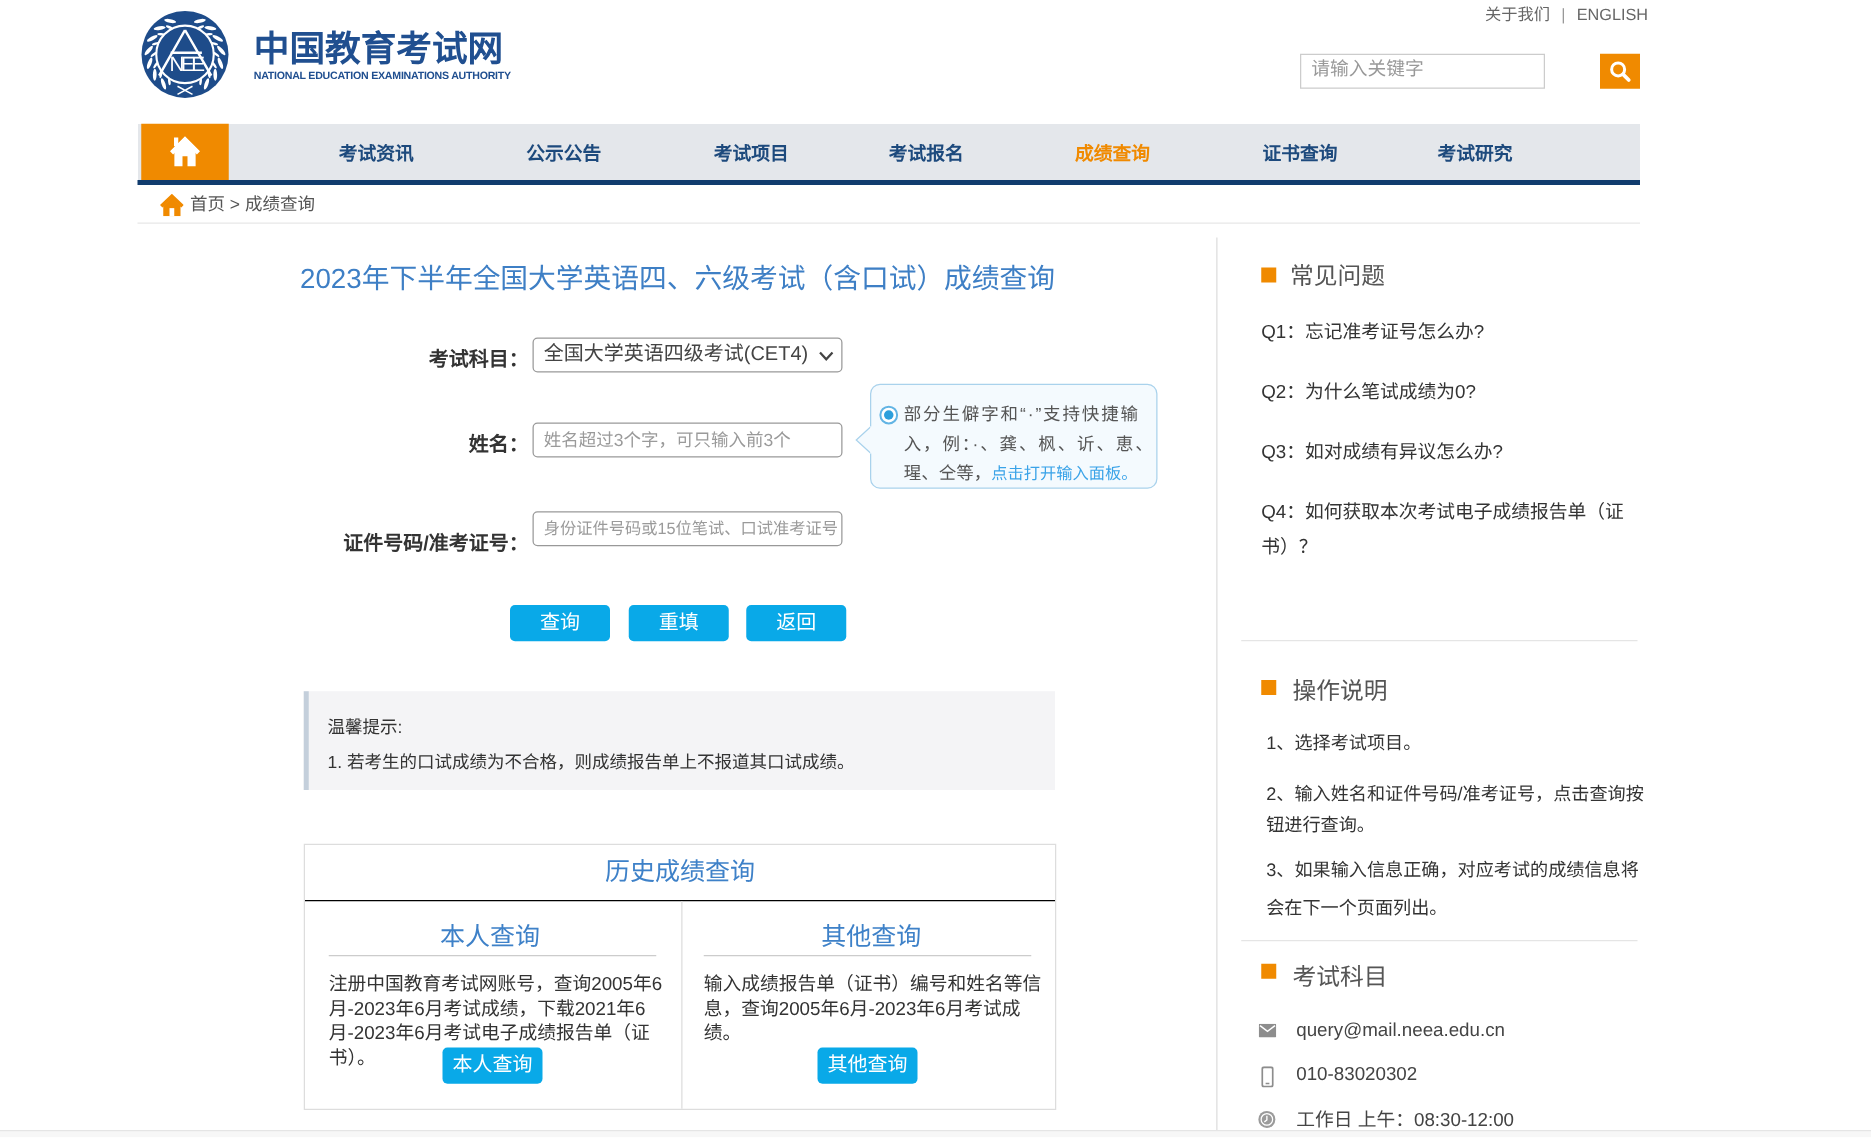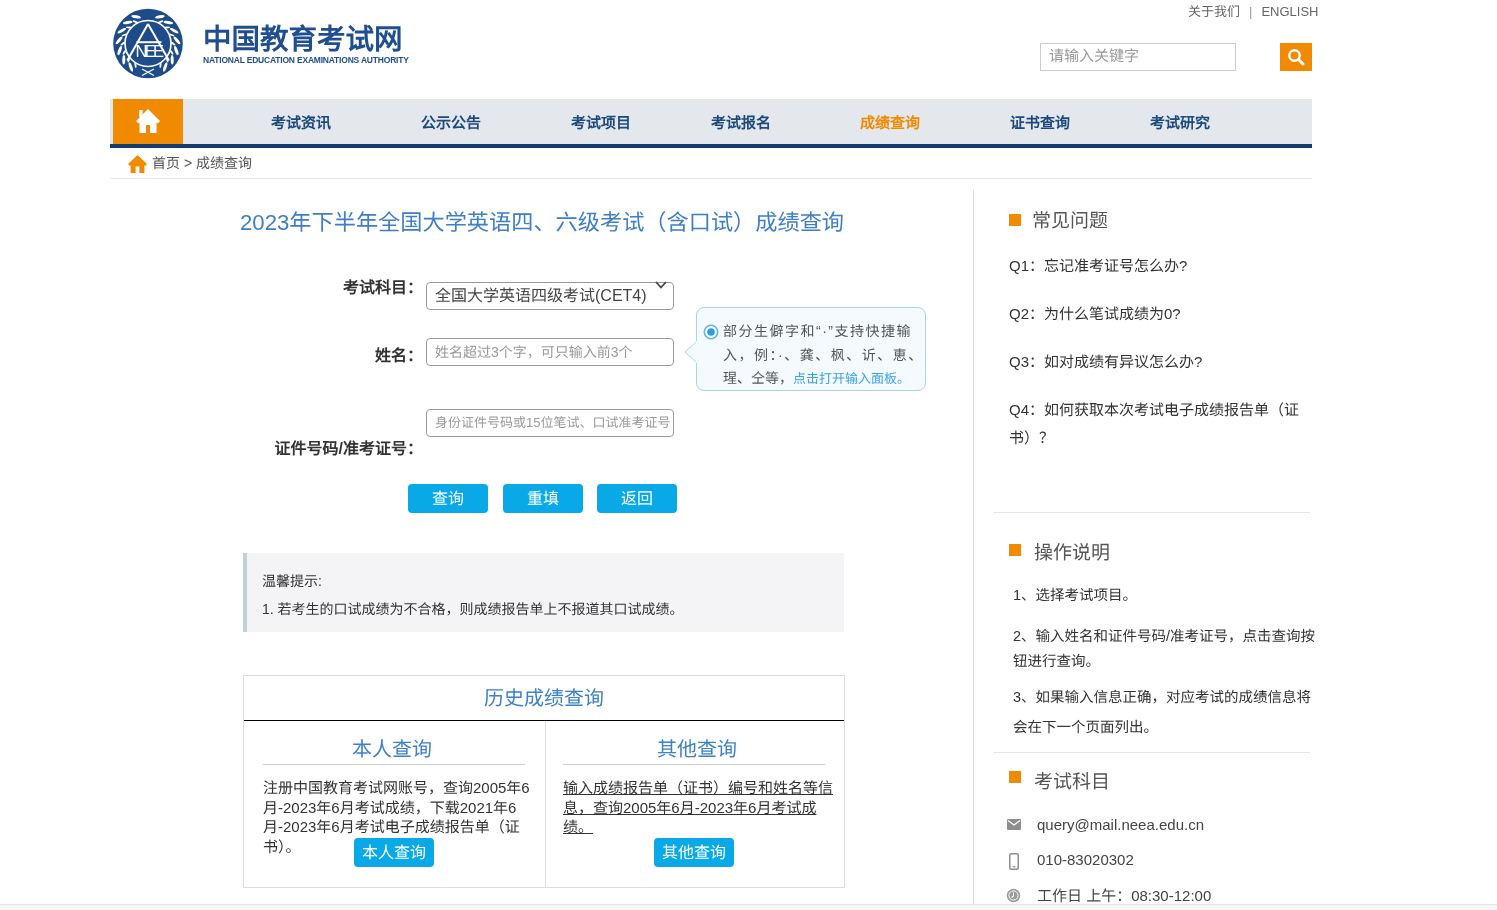--- a/index.html
+++ b/index.html
@@ -138,29 +138,29 @@
       <path d="M9.5 0 L19 9 L17 11 L9.5 4 L2 11 L0 9 Z" fill="#f08a00"></path>
       <path d="M2.6 9.8 L9.5 3.4 L16.4 9.8 L16.4 18 L2.6 18 Z" fill="#f08a00"></path>
       <rect x="7.6" y="11.5" width="3.8" height="6.5" fill="#fff"></rect>
     </svg>
   <div class="abs crumbtxt">首页 &gt; 成绩查询</div>
   <div class="abs crumbline"></div>
 
   <div class="abs pagetitle">2023年下半年全国大学英语四、六级考试（含口试）成绩查询</div>
 
   <div class="abs flabel" style="left:217px; top:274px;">考试科目：</div>
-  <div class="abs fbox" style="top:270px;margin-top:12px;">全国大学英语四级考试(CET4)</div>
+  <div class="abs fbox" style="top:270px;">全国大学英语四级考试(CET4)</div>
   <svg class="abs" style="left:655px; top:281px;" width="12" height="8" viewBox="0 0 12 8">
       <path d="M1 1 L6 6.5 L11 1" fill="none" stroke="#444" stroke-width="1.8"></path>
     </svg>
 
   <div class="abs flabel" style="left:217px; top:342px;">姓名：</div>
   <div class="abs fbox" style="top:338px; font-size:14px;"><span class="ph">姓名超过3个字，可只输入前3个</span></div>
 
-  <div class="abs flabel" style="left:217px; top:435px;">证件号码/准考证号：</div>
+  <div class="abs flabel" style="left:217px; top:421px;">证件号码/准考证号：</div>
   <div class="abs fbox" style="top:409px; font-size:13px;"><span class="ph">身份证件号码或15位笔试、口试准考证号</span></div>
 
   <div class="abs tip-bubble"></div>
   <svg class="abs" style="left:684px; top:340px;" width="14" height="24" viewBox="0 0 14 24">
       <path d="M13 1 L1 12 L13 23" fill="#f4fafe" stroke="#a9d2ec" stroke-width="1"></path>
       <rect x="12.2" y="1" width="2" height="22" fill="#f4fafe"></rect>
     </svg>
   <svg class="abs" style="left:703px; top:324px;" width="16" height="16" viewBox="0 0 16 16">
       <circle cx="8" cy="8" r="6.7" fill="#fff" stroke="#62b4e4" stroke-width="1.6"></circle>
       <circle cx="8" cy="8" r="3.8" fill="#2d9fdc"></circle>
@@ -180,21 +180,21 @@
     </div>
   <div class="abs" style="left:545px; top:721px; width:1px; height:166px; background:#ddd;"></div>
 
   <div class="abs hcol-title" style="left:392px;">本人查询</div>
   <div class="abs hcol-line" style="left:263px; width:262px;"></div>
   <div class="abs hcol-text" style="left:263px;">注册中国教育考试网账号，查询2005年6<br>月-2023年6月考试成绩，下载2021年6<br>月-2023年6月考试电子成绩报告单（证<br>书）。</div>
   <div class="abs btn" style="left:354px; top:838px;">本人查询</div>
 
   <div class="abs hcol-title" style="left:697px;">其他查询</div>
   <div class="abs hcol-line" style="left:563px; width:262px;"></div>
-  <div class="abs hcol-text" style="left:563px;text-decoration:underline;">输入成绩报告单（证书）编号和姓名等信<br>息，查询2005年6月-2023年6月考试成<br>绩。</div>
+  <div class="abs hcol-text" style="left:563px;">输入成绩报告单（证书）编号和姓名等信<br>息，查询2005年6月-2023年6月考试成<br>绩。</div>
   <div class="abs btn" style="left:654px; top:838px;">其他查询</div>
 
   <div class="abs vdivider"></div>
 
   <div class="abs side-sq" style="left:1009px; top:214px;"></div>
   <div class="abs side-h" style="left:1032px; top:205px;">常见问题</div>
   <div class="abs qitem" style="top:252px;">Q1：忘记准考证号怎么办?</div>
   <div class="abs qitem" style="top:300px;">Q2：为什么笔试成绩为0?</div>
   <div class="abs qitem" style="top:348px;">Q3：如对成绩有异议怎么办?</div>
   <div class="abs qitem" style="top:396px;">Q4：如何获取本次考试电子成绩报告单（证<br>书）？</div>

